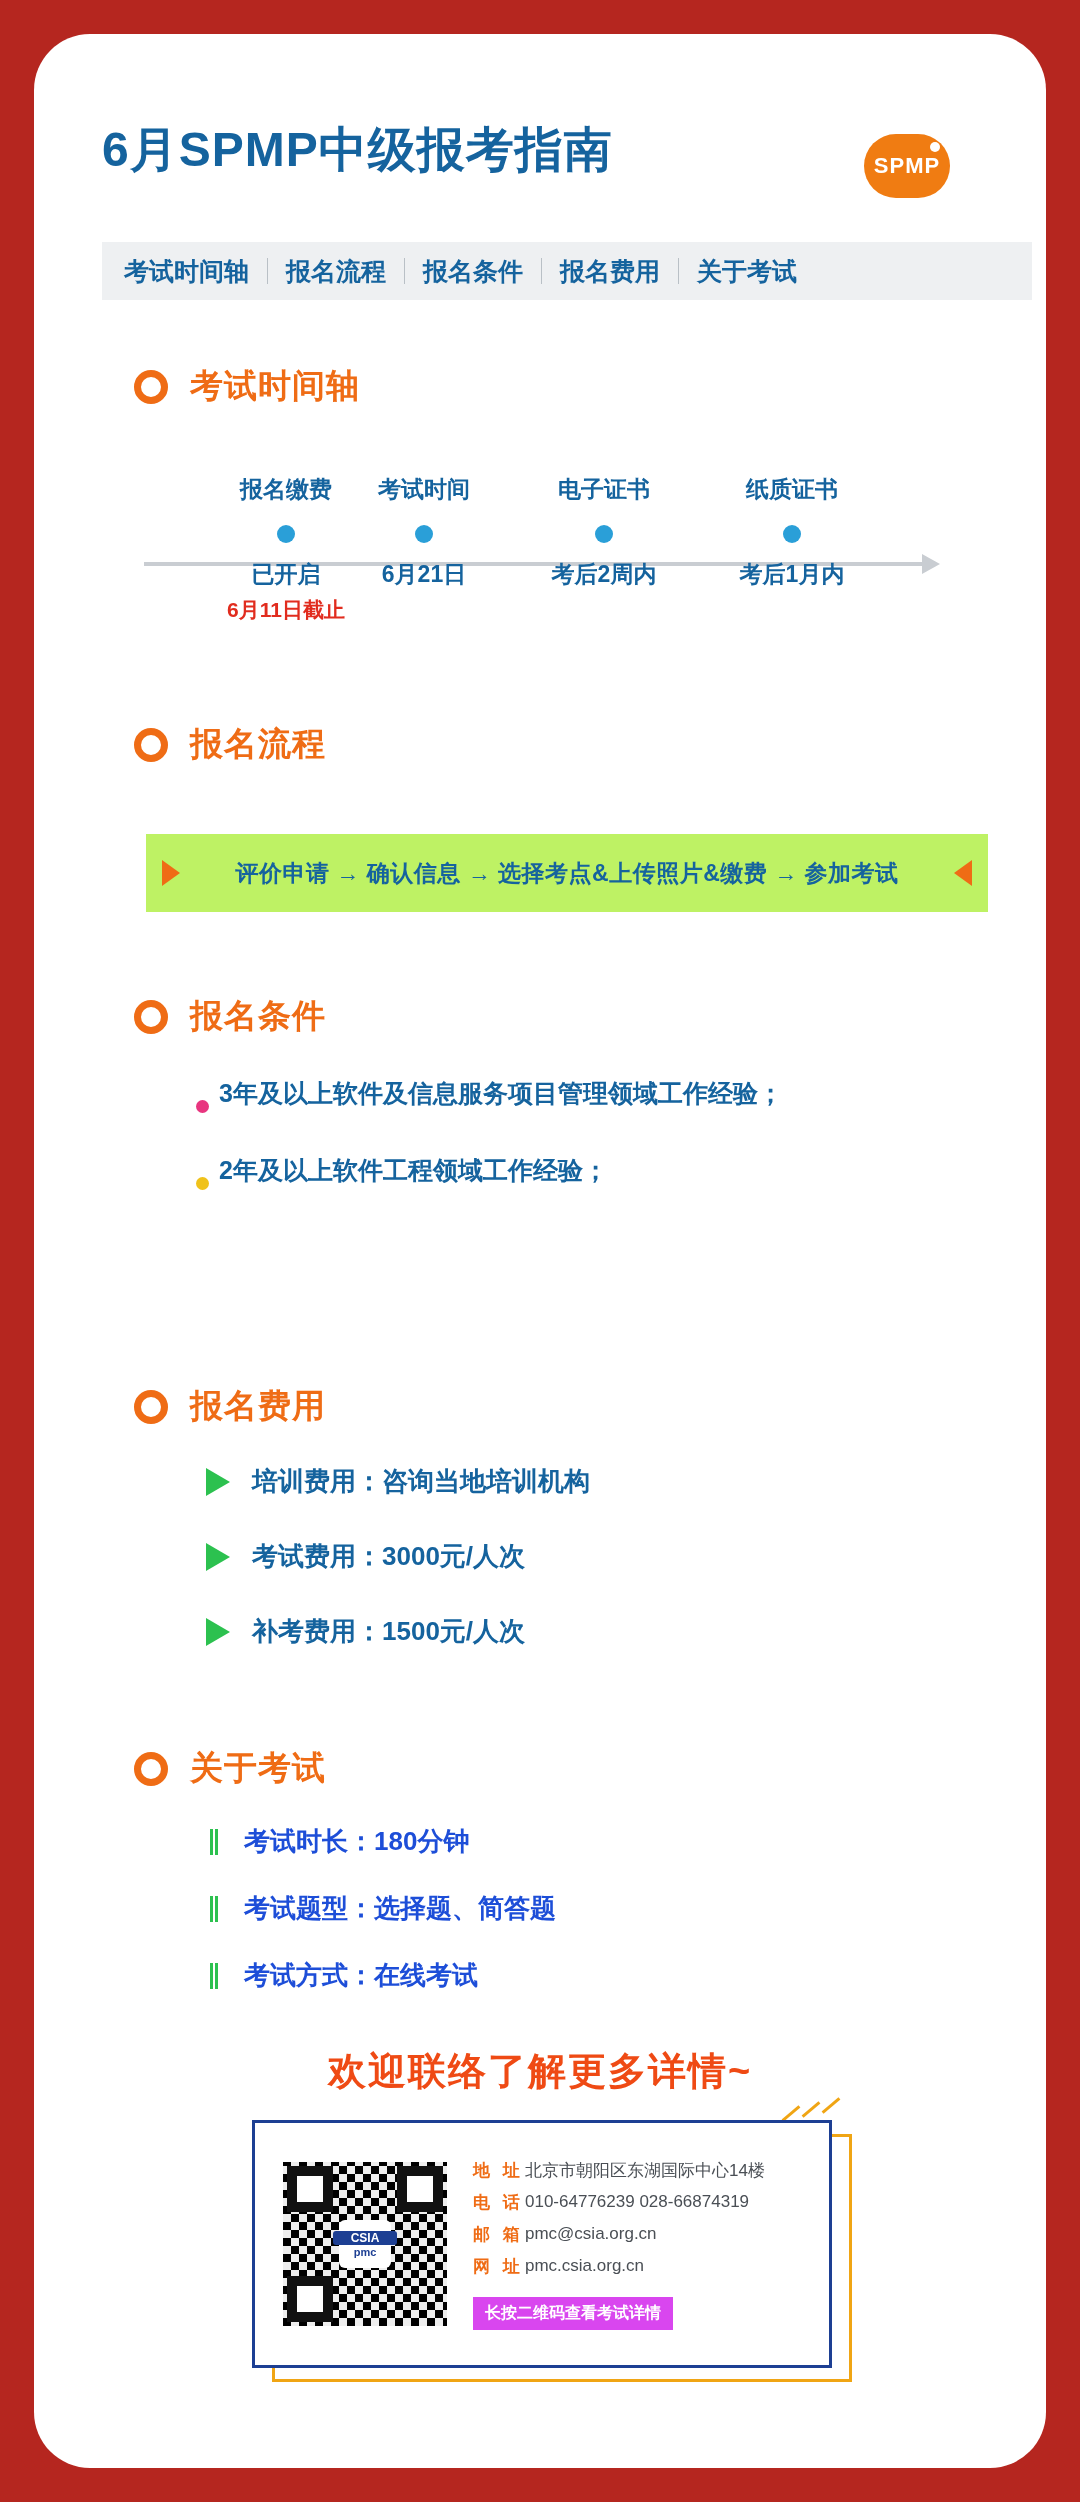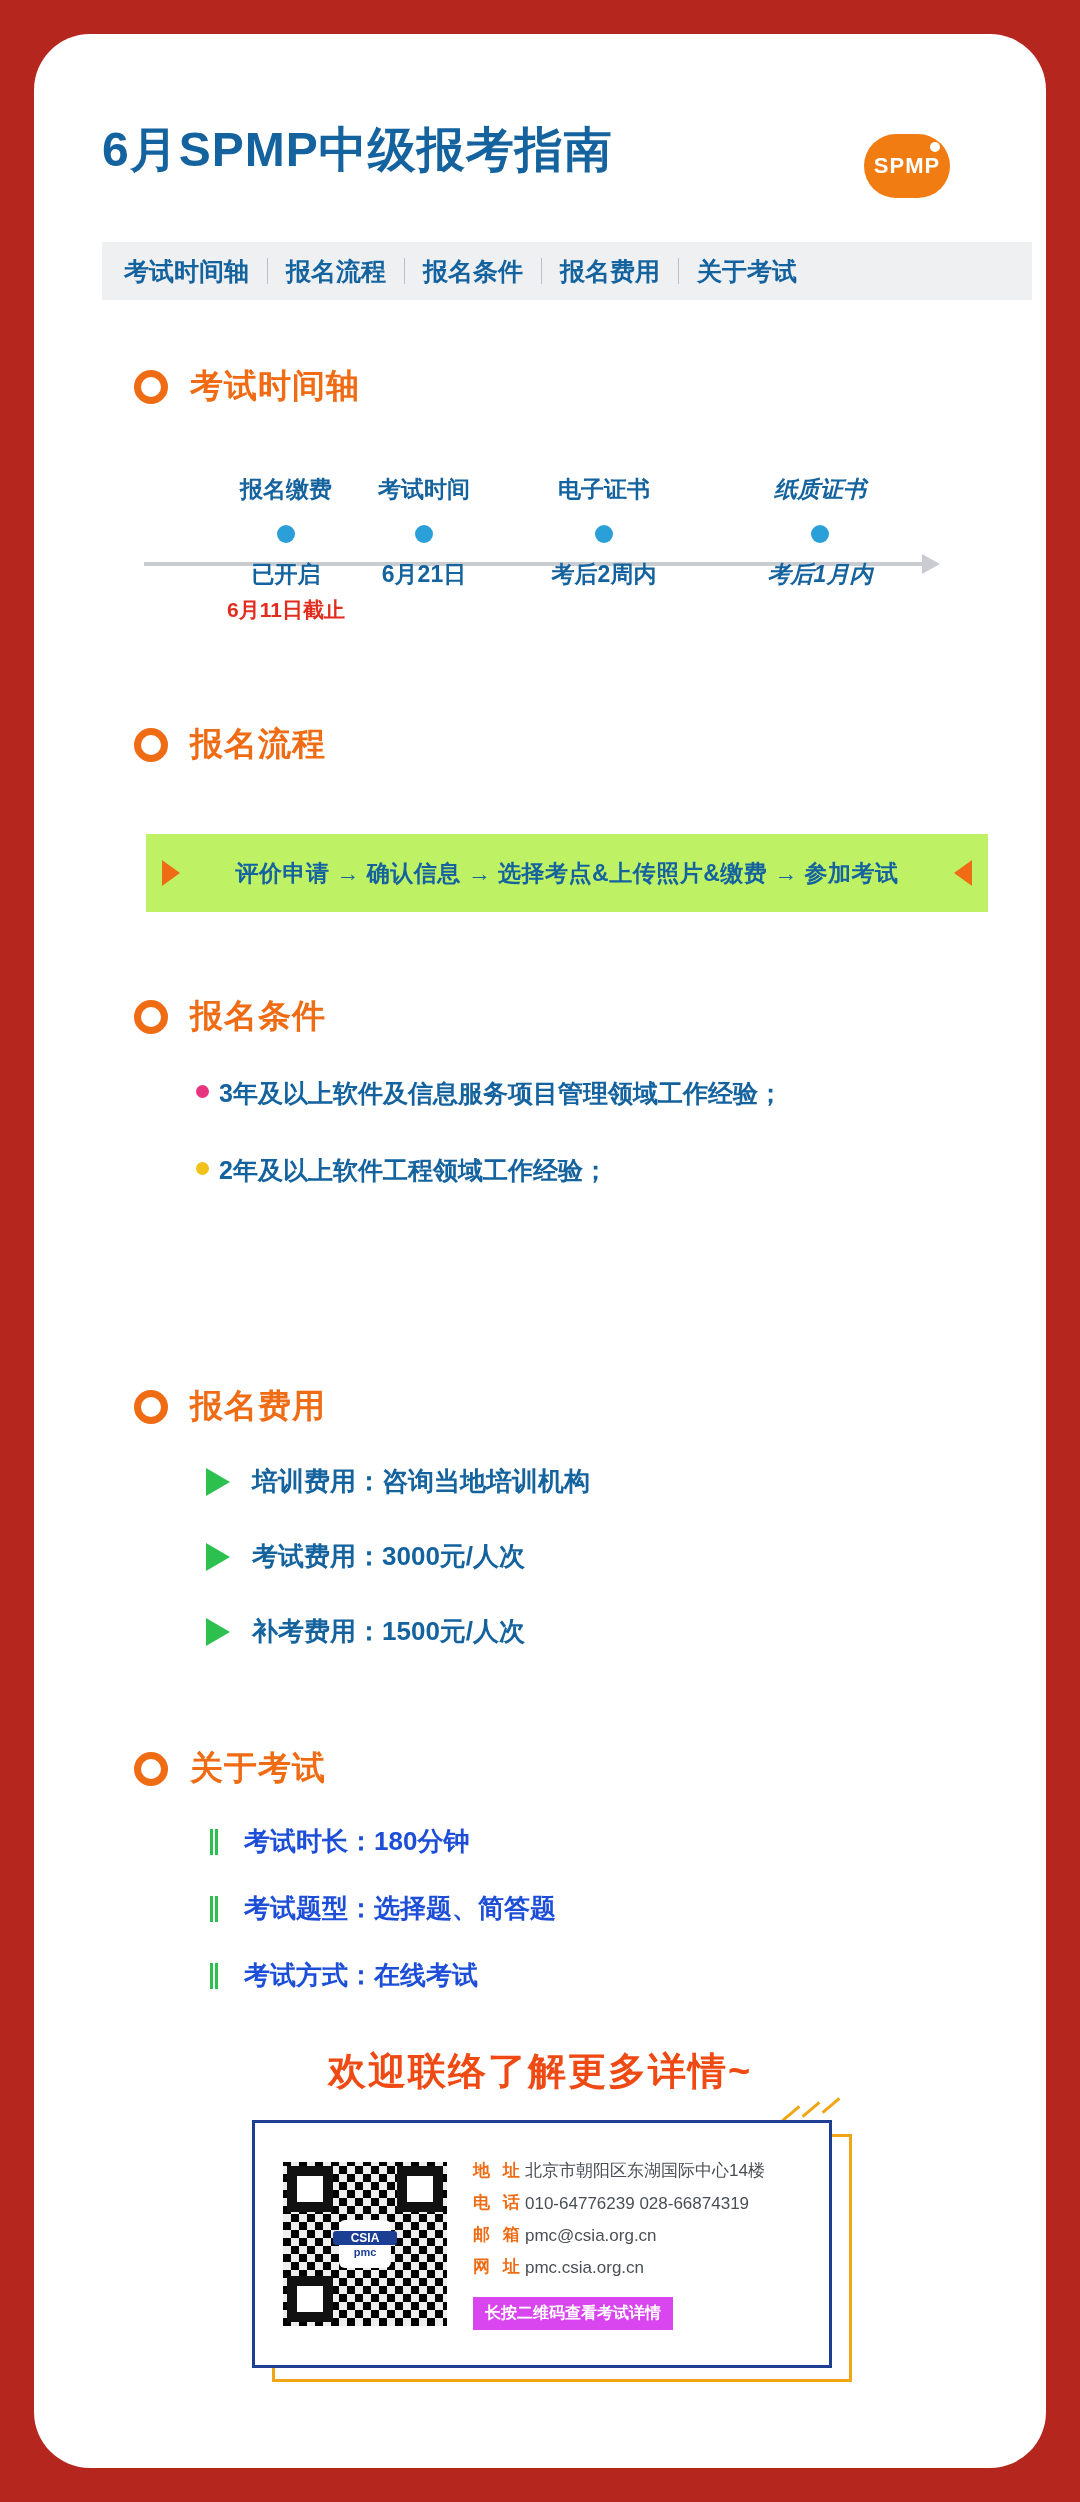--- a/index.html
+++ b/index.html
@@ -176,21 +176,21 @@
     letter-spacing: 0.5px;
   }
   
   .bullets {
     position: absolute;
     left: 162px; top: 1040px;
     width: 820px;
   }
   .bullet-row {
     display: flex;
-    align-items: flex-start;
+    align-items: flex-end;
     margin-bottom: 38px;
   }
   .bullet-dot {
     width: 13px; height: 13px;
     border-radius: 50%;
     margin-top: 11px;
     margin-right: 10px;
     flex: 0 0 auto;
   }
   .bullet-text {
@@ -310,21 +310,21 @@
     font-size: 12px; font-weight: bold; color: #1d3f93;
     background: #1d3f93; color: #fff; padding: 1px 18px; border-radius: 3px;
   }
   .qr .mid .m2 { font-size: 11px; color: #1d3f93; margin-top: 2px; font-weight: bold;}
   .contact-lines {
     margin-left: 26px;
     flex: 1 1 auto;
   }
   .c-row {
     display: flex;
-    align-items: flex-end;
+    align-items: center;
     margin-bottom: 9px;
     font-size: 17px;
     color: #4a4f55;
   }
   .c-label {
     color: #ef6c15;
     font-weight: bold;
     width: 52px;
     flex: 0 0 auto;
     letter-spacing: 4px;
@@ -401,21 +401,21 @@
         <div class="tl-dot"></div>
         <div class="tl-bot">6月21日</div>
       </div>
 
       <div class="tl-node" style="left:370px; top:0;">
         <div class="tl-top">电子证书</div>
         <div class="tl-dot"></div>
         <div class="tl-bot">考后2周内</div>
       </div>
 
-      <div class="tl-node" style="left:586px; top:0;font-style:italic;">
+      <div class="tl-node" style="left:558px; top:0;">
         <div class="tl-top">纸质证书</div>
         <div class="tl-dot"></div>
         <div class="tl-bot">考后1月内</div>
       </div>
     </div>
 
     <div class="sec-head" style="left:100px; top:688px;">
       <span class="ring"></span>
       <span class="sec-title">报名流程</span>
     </div>

